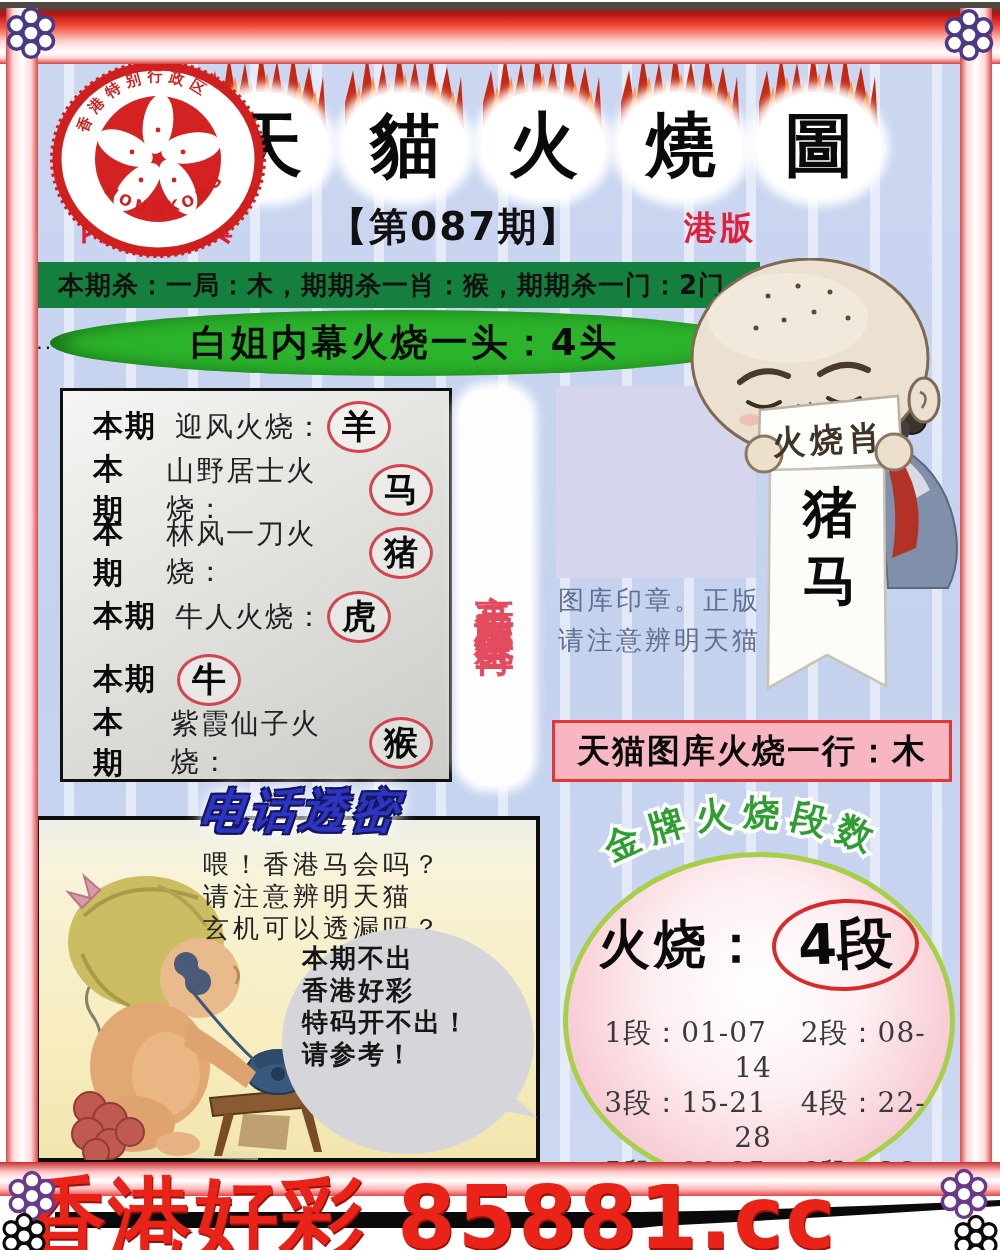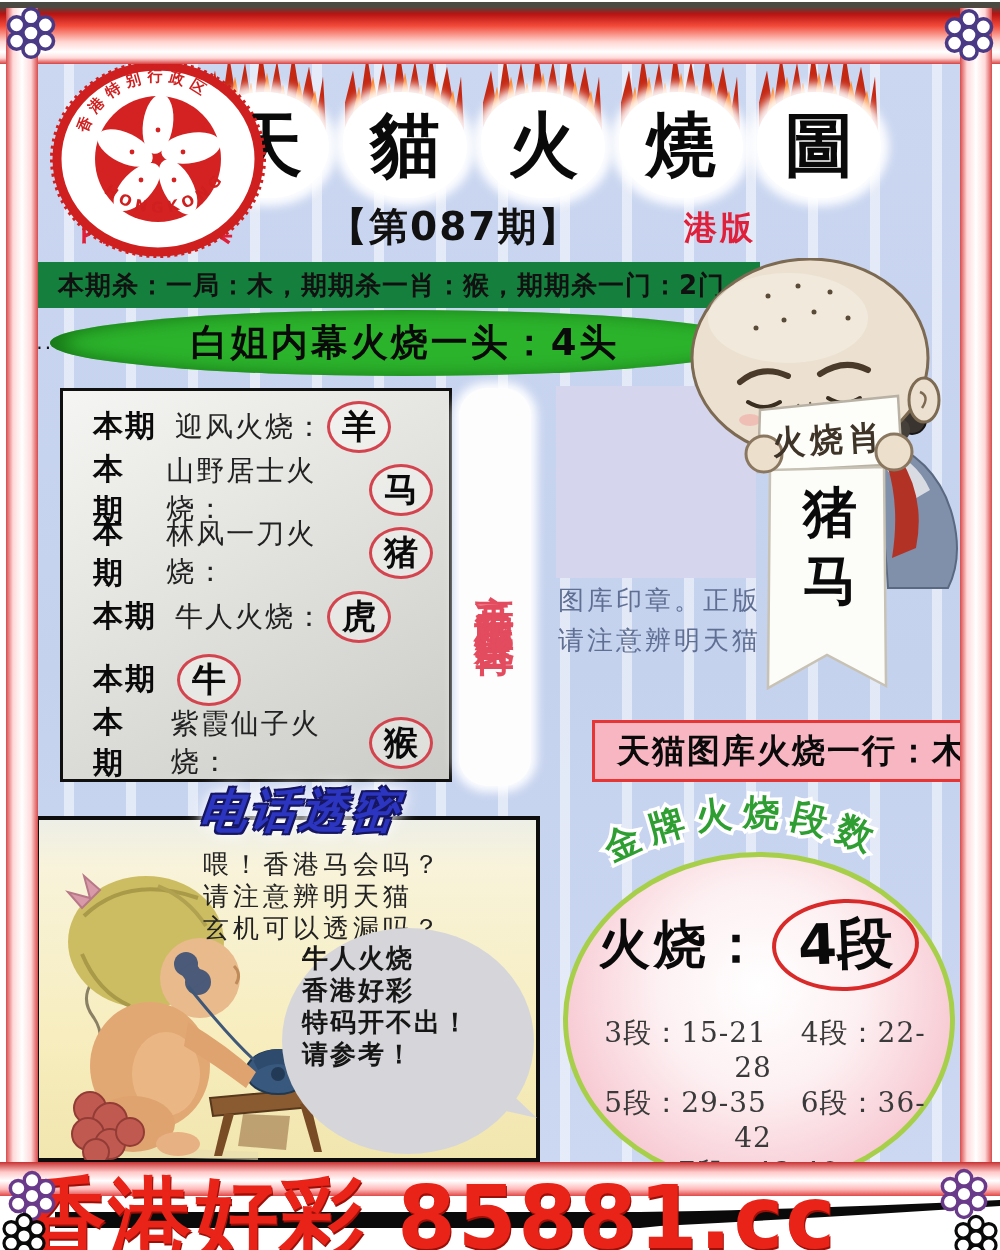--- a/index.html
+++ b/index.html
@@ -74,21 +74,21 @@
   .monk { position:absolute; left:648px; top:258px; width:318px; height:478px; z-index:3; }
   .monk-banner-label { position:absolute; left:760px; top:416px; width:138px; height:48px; z-index:4;
     display:flex; align-items:center; justify-content:center; transform:rotate(-3deg);
     font-size:33px; font-weight:bold; color:#3f3428; letter-spacing:5px; }
   .monk-scroll-text { position:absolute; left:792px; top:478px; width:76px; z-index:4; display:flex; flex-direction:column;
     align-items:center; font-family:"DejaVu Serif", serif; font-size:54px; font-weight:bold; color:#0a0a0a; line-height:68px; }
 
   .fire-row-box { position:absolute; left:552px; top:720px; width:400px; height:62px; z-index:2;
     border:3px solid #e53535; background:#f7b6c2; box-sizing:border-box;
     display:flex; align-items:center; justify-content:center;
-    font-size:33px; font-weight:bold; color:#0a0a0a; letter-spacing:2px;margin-left:40px; }
+    font-size:33px; font-weight:bold; color:#0a0a0a; letter-spacing:2px; }
 
   
   .phone-box { position:absolute; left:35px; top:816px; width:505px; height:346px; z-index:2;
     border:4px solid #0d0d0d; box-sizing:border-box;
     background:linear-gradient(180deg,#edeee6 0%,#f8f3da 14%,#f7edbe 65%,#f1e6ae 100%); }
   .phone-title { position:absolute; left:150px; top:780px; width:300px; height:62px; z-index:5;
     display:flex; align-items:center; justify-content:center; transform:skewX(-6deg);
     font-size:47px; font-weight:bold; font-style:italic; color:#2b35c0; letter-spacing:3px;
     text-shadow:-2px -2px 0 #151560, 2px -2px 0 #151560, -2px 2px 0 #151560, 2px 2px 0 #151560,
                  0 0 10px #ffffff, 0 0 16px #ffffff, 0 0 22px #ffffff; }
@@ -351,39 +351,43 @@
     <div>喂！香港马会吗？</div>
     <div>请注意辨明天猫</div>
     <div>玄机可以透漏吗？</div>
   </div>
 
   <div class="bubble"></div>
   <svg class="bubble-tail" viewBox="0 0 95 108">
     <polygon points="18,8 92,78 2,58" fill="#d6d6da"></polygon>
   </svg>
   <div class="bubble-text">
-    <div>牛人火烧</div>
+    <div>本期不出</div>
     <div>香港好彩</div>
     <div>特码开不出！</div>
     <div>请参考！</div>
   </div>
 
   <svg class="arc-title" viewBox="0 0 340 100">
     <path id="segArc" d="M 14 96 Q 170 2 326 96" fill="none"></path>
     <text font-size="36" font-weight="bold" fill="#2f9e32" stroke="#ffffff" stroke-width="7" paint-order="stroke" letter-spacing="10">
       <textPath href="#segArc" startOffset="6%">金牌火烧段数</textPath>
     </text>
   </svg>
 
   <div class="seg-circle">
     <div class="burn-line">
       <span class="burn-word">火烧：</span>
       <span class="burn-oval">4段</span>
     </div>
     <div class="seg-lines">
+      <div class="seg-line">
+        <span>1段：01-07</span>
+        <span>2段：08-14</span>
+      </div>
       <div class="seg-line">
         <span>3段：15-21</span>
         <span>4段：22-28</span>
       </div>
       <div class="seg-line">
         <span>5段：29-35</span>
         <span>6段：36-42</span>
       </div>
       <div class="seg-line">
         <span>7段：43-49</span>

